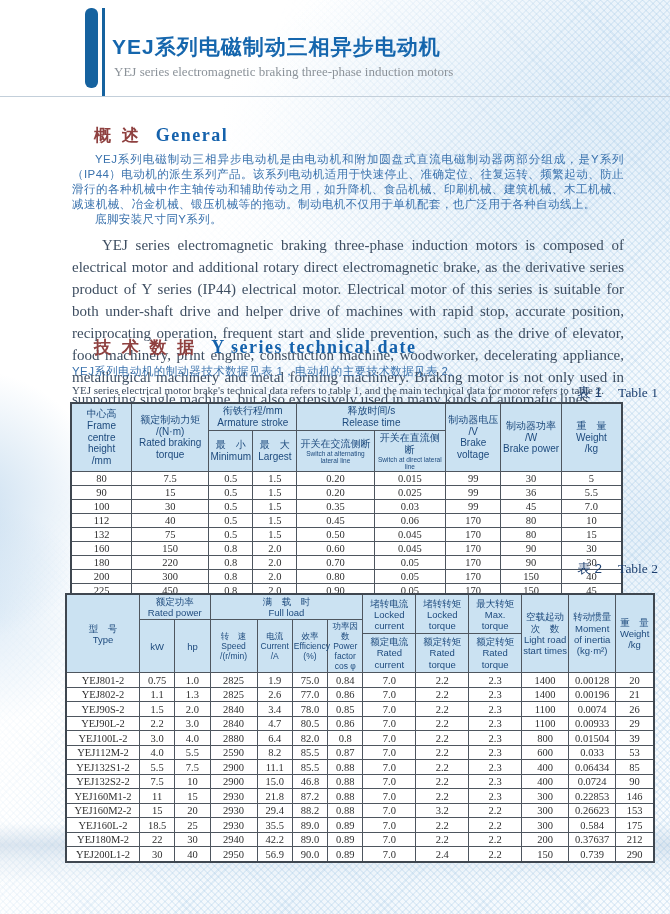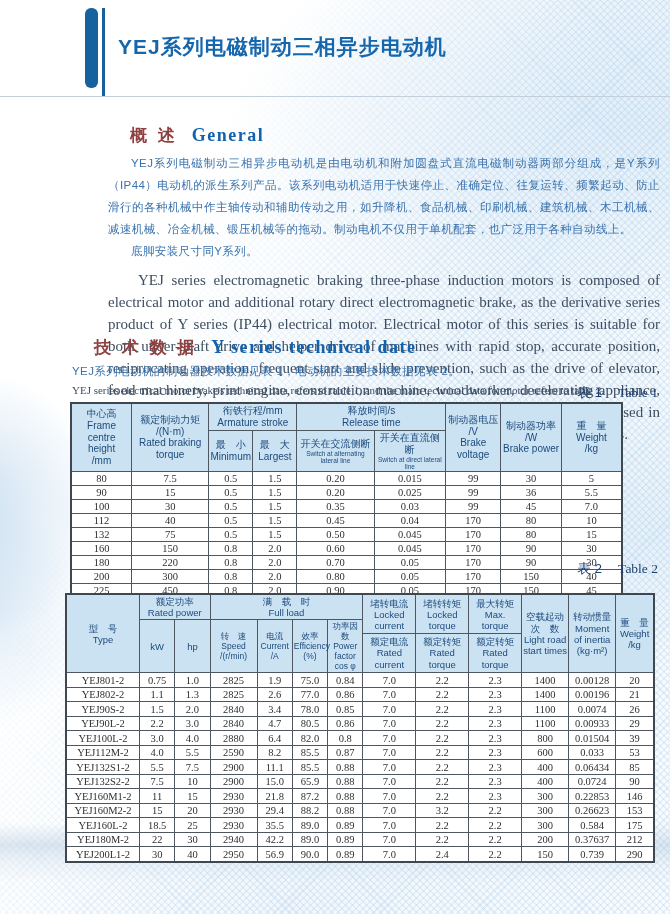--- a/index.html
+++ b/index.html
@@ -19,33 +19,33 @@
     position:absolute;inset:0;pointer-events:none;
     background-image:
       repeating-linear-gradient(45deg, rgba(147,191,226,0.20) 0 1.5px, rgba(255,255,255,0) 1.5px 5px),
       repeating-linear-gradient(-45deg, rgba(147,191,226,0.20) 0 1.5px, rgba(255,255,255,0) 1.5px 5px);
     -webkit-mask-image:linear-gradient(115deg, transparent 26%, #000 56%);
             mask-image:linear-gradient(115deg, transparent 26%, #000 56%);
   }
   
   .accent-bar{position:absolute;left:85px;top:8px;width:13px;height:80px;background:#15629f;border-radius:6px;}
   .accent-line{position:absolute;left:102px;top:8px;width:3px;height:88px;background:#15629f;}
-  .hdr-title{position:absolute;left:118px;top:33px;font-size:21px;font-weight:bold;color:#1566ad;letter-spacing:1px;white-space:nowrap;}
+  .hdr-title{position:absolute;left:112px;top:33px;font-size:21px;font-weight:bold;color:#1566ad;letter-spacing:1px;white-space:nowrap;}
   .hdr-sub{position:absolute;left:114px;top:64px;font-size:13px;color:#8b9299;font-family:"Liberation Serif",serif;white-space:nowrap;}
   .hdr-rule{position:absolute;left:0;top:96px;width:670px;height:1px;background:#c3cfda;}
   
   .sec-heading{margin:0 0 5px 22px;white-space:nowrap;}
   .sec-zh{font-size:17px;font-weight:bold;color:#8f4140;letter-spacing:3px;}
   .sec-en{font-size:18px;font-weight:bold;color:#1562ac;font-family:"Liberation Serif",serif;letter-spacing:1.5px;margin-left:14px;}
   
   .block{position:absolute;left:72px;width:552px;}
-  #general-block{top:124px;margin-left:36px;}
+  #general-block{top:124px;}
   #technical-block{top:336px;}
   p{margin:0;}
-  .p-zh{font-size:11.5px;line-height:22px;color:#3a72ad;text-align:justify;text-indent:2em;letter-spacing:0.4px;}
+  .p-zh{font-size:11.5px;line-height:15px;color:#3a72ad;text-align:justify;text-indent:2em;letter-spacing:0.4px;}
   .p-en{font-size:15px;line-height:22px;color:#3e4e61;text-align:justify;text-indent:2em;font-family:"Liberation Serif",serif;}
   .gap-top{margin-top:7px;}
   .intro-zh{font-size:11.5px;color:#3a72ad;letter-spacing:0.4px;margin-top:2px;}
   .intro-en{font-size:11px;color:#3e4e61;font-family:"Liberation Serif",serif;margin-top:5px;}
   
   .tbl-caption{position:absolute;right:12px;color:#1c3f6f;font-size:13.5px;white-space:nowrap;}
   #cap1{top:384px;}
   #cap2{top:560px;margin-left:36px;}
   .cap-en{font-family:"Liberation Serif",serif;margin-left:16px;}
   
@@ -73,20 +73,21 @@
 </style>
 </head>
 <body>
 
 <div class="page">
   <div class="texture"></div>
 
   <div class="accent-bar"></div>
   <div class="accent-line"></div>
   <div class="hdr-title">YEJ系列电磁制动三相异步电动机</div>
+  <div class="hdr-sub">YEJ series electromagnetic braking three-phase induction motors</div>
   <div class="hdr-rule"></div>
 
   <div class="block" id="general-block">
     <div class="sec-heading">
       <span class="sec-zh">概 述</span><span class="sec-en">General</span>
     </div>
     <p class="p-zh">YEJ系列电磁制动三相异步电动机是由电动机和附加圆盘式直流电磁制动器两部分组成，是Y系列（IP44）电动机的派生系列产品。该系列电动机适用于快速停止、准确定位、往复运转、频繁起动、防止滑行的各种机械中作主轴传动和辅助传动之用，如升降机、食品机械、印刷机械、建筑机械、木工机械、减速机械、冶金机械、锻压机械等的拖动。制动电机不仅用于单机配套，也广泛用于各种自动线上。</p>
     <p class="p-zh">底脚安装尺寸同Y系列。</p>
     <p class="p-en gap-top">YEJ series electromagnetic braking three-phase induction motors is composed of electrical motor and additional rotary direct electromagnetic brake, as the derivative series product of Y series (IP44) electrical motor. Electrical motor of this series is suitable for both under-shaft drive and helper drive of machines with rapid stop, accurate position, reciprocating operation, frequent start and slide prevention, such as the drive of elevator, food machinery, print engine, construction machine, woodworker, decelerating appliance, metallurgical machinery and metal forming machinery. Braking motor is not only used in supporting single machine, but also extensively used in many kinds of automatic lines.</p>
     <p class="p-en">Base Installation Size as Y Series</p>
@@ -181,21 +182,21 @@
           <td>99</td>
           <td>45</td>
           <td>7.0</td>
         </tr>
         <tr>
           <td>112</td>
           <td>40</td>
           <td>0.5</td>
           <td>1.5</td>
           <td>0.45</td>
-          <td>0.04</td>
+          <td>0.06</td>
           <td>170</td>
           <td>80</td>
           <td>10</td>
         </tr>
         <tr>
           <td>132</td>
           <td>75</td>
           <td>0.5</td>
           <td>1.5</td>
           <td>0.50</td>
@@ -422,21 +423,21 @@
           <td>400</td>
           <td>0.06434</td>
           <td>85</td>
         </tr>
         <tr>
           <td>YEJ132S2-2</td>
           <td>7.5</td>
           <td>10</td>
           <td>2900</td>
           <td>15.0</td>
-          <td>65.9</td>
+          <td>46.8</td>
           <td>0.88</td>
           <td>7.0</td>
           <td>2.2</td>
           <td>2.3</td>
           <td>400</td>
           <td>0.0724</td>
           <td>90</td>
         </tr>
         <tr>
           <td>YEJ160M1-2</td>

